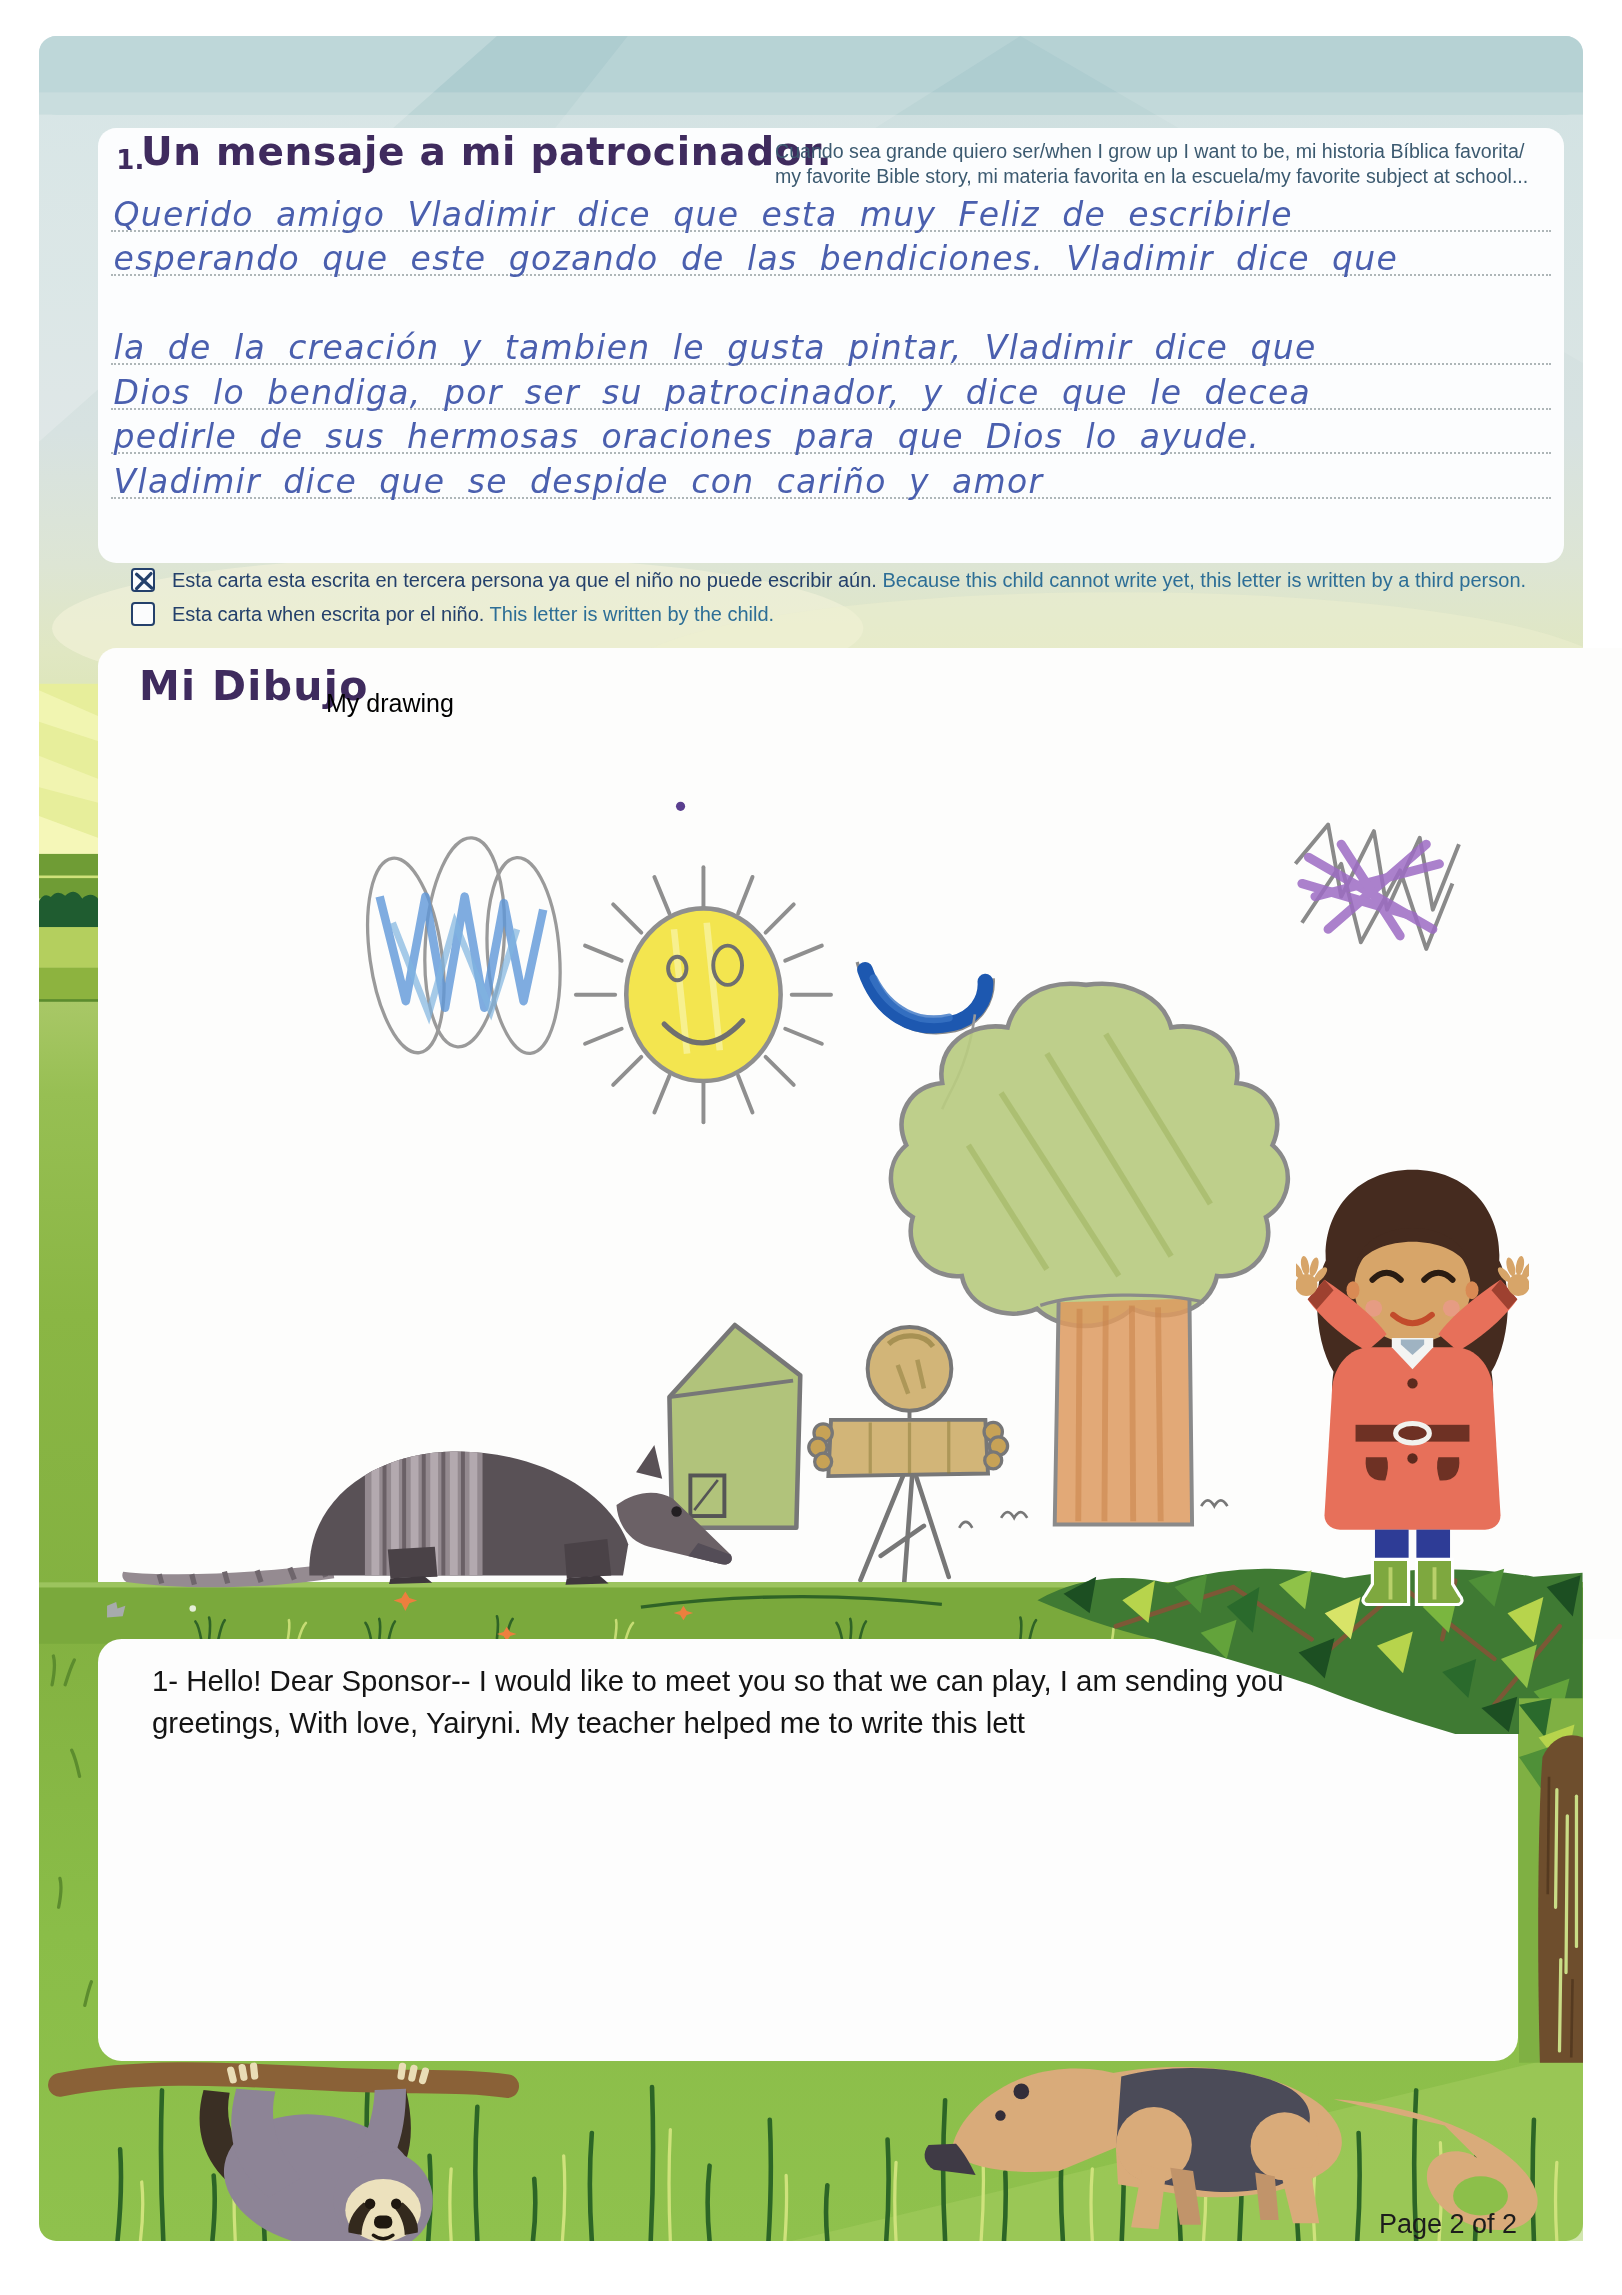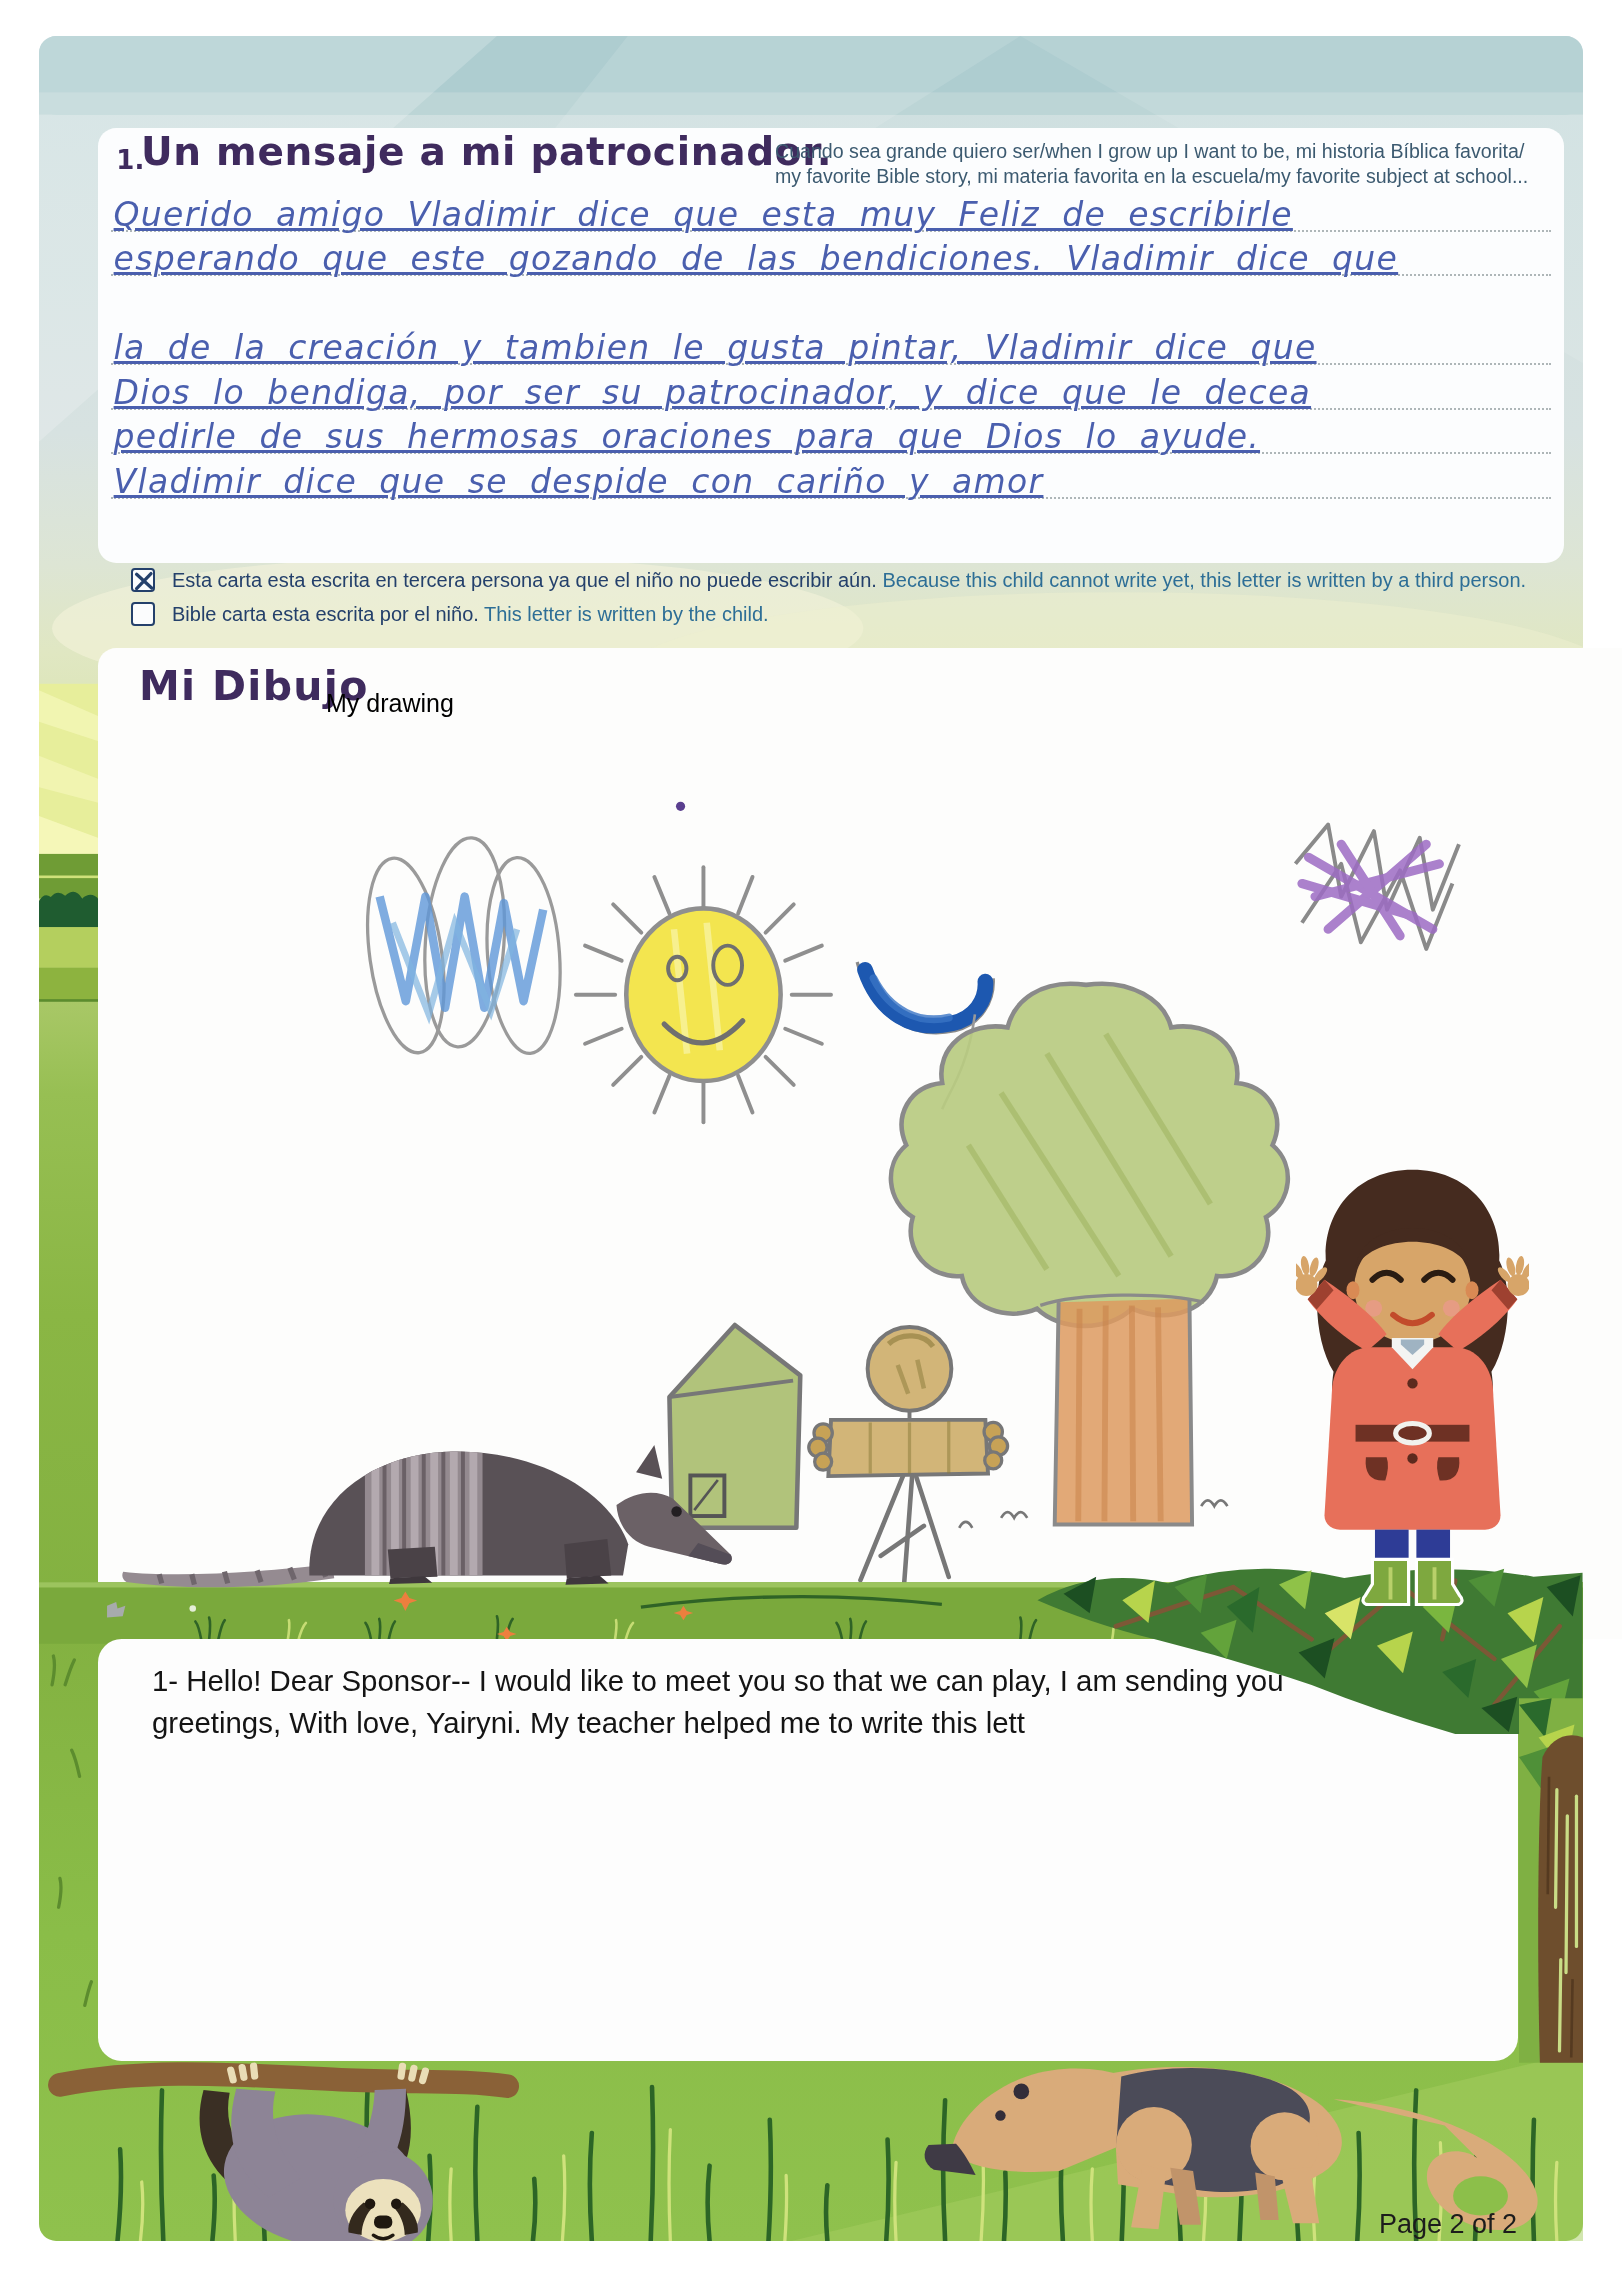--- a/index.html
+++ b/index.html
@@ -17,21 +17,21 @@
   
   .title-number{position:absolute;left:18.3px;top:17px;font-weight:bold;font-size:26px;color:#3f2b5e;
                 font-family:"DejaVu Sans",sans-serif;}
   .section-title{position:absolute;left:43px;top:1.3px;font-weight:bold;font-size:39px;letter-spacing:0.7px;
                  color:#3f2b5e;font-family:"DejaVu Sans",sans-serif;}
   .section-subtitle{position:absolute;left:677px;top:10.5px;width:779px;font-size:19.6px;line-height:25.5px;
                     color:#3c5a70;}
   .hand-row{position:absolute;left:13px;width:1440px;height:43px;border-bottom:2px dotted #aeb6b8;}
   .hand-text{position:absolute;left:2.6px;bottom:-3.9px;white-space:nowrap;
              font-family:"DejaVu Sans",sans-serif;font-style:italic;
-             font-size:33px;letter-spacing:1.3px;word-spacing:10.5px;color:#4a5fae;text-decoration:underline;}
+             font-size:33px;letter-spacing:1.3px;word-spacing:10.5px;color:#4a5fae;}
 
   
   .cb-row{position:absolute;left:131px;width:1453px;height:29px;}
   .cb-box{position:absolute;left:0;top:0;width:23.6px;height:23.6px;border:2.6px solid #24406b;border-radius:3.9px;
           background:#fbfcfd;box-sizing:border-box;}
   .cb-box .mark{display:none;position:absolute;left:-1.3px;top:-1.3px;}
   .cb-box.is-checked .mark{display:block;}
   .cb-label{position:absolute;left:41px;top:1.3px;white-space:nowrap;font-size:20px;}
   .cb-label .es{color:#24406b;}
   .cb-label .en{color:#2d6e96;}
@@ -170,21 +170,21 @@
       <svg class="mark" width="23.6" height="23.6" viewBox="0 0 36 36">
         <path d="M7 8 L30 29 M29 7 L7 30" stroke="#24406b" stroke-width="5" stroke-linecap="round" fill="none"></path>
       </svg>
     </div>
     <div class="cb-label"><span class="es">Esta carta esta escrita en tercera persona ya que el niño no puede escribir aún. </span><span class="en">Because this child cannot write yet, this letter is written by a third person.</span></div>
   </div>
   <div class="cb-row" style="top:602px">
     <div class="cb-box">
       
     </div>
-    <div class="cb-label"><span class="es">Bible carta esta escrita por el niño. </span><span class="en">This letter is written by the child.</span></div>
+    <div class="cb-label"><span class="es">Esta carta when escrita por el niño. </span><span class="en">This letter is written by the child.</span></div>
   </div>
 
   <div class="panel draw">
     <div class="draw-title">Mi Dibujo</div>
     <div class="draw-subtitle">My drawing</div>
 
     <svg class="abs" style="left:0;top:0;" width="1466" height="991" viewBox="0 0 2240 1515">
       <circle cx="890" cy="242" r="7" fill="#5a3f8f"></circle>
 
       <g>

